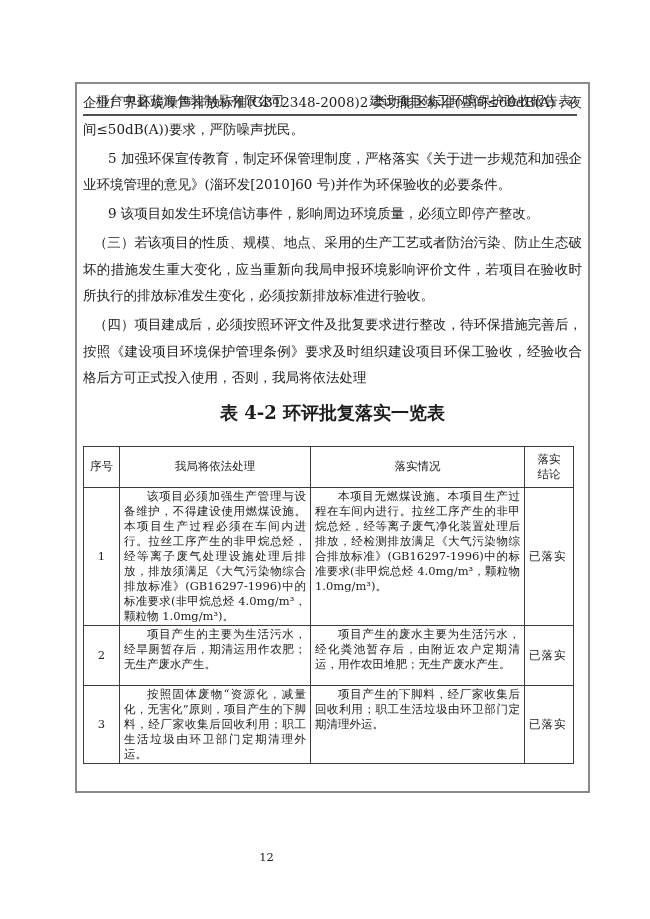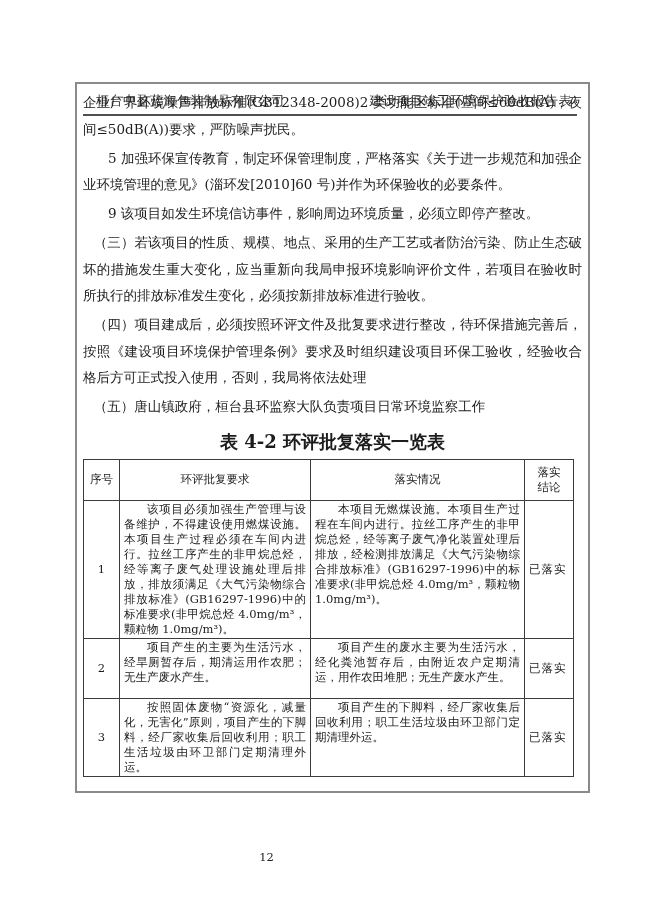--- a/index.html
+++ b/index.html
@@ -36,21 +36,21 @@
   .indent-num   { text-indent:1.85em; }
   .indent-paren { text-indent:0.8em; }
 
   .tbl-caption {
     margin-top:12px; text-align:center;
     font-size:18px; font-weight:bold; line-height:20px;
   }
 
   table.eia {
     border-collapse:collapse; table-layout:fixed;
-    width:490px; margin-top:7px;
+    width:490px; margin-top:23px;
   }
   table.eia th, table.eia td {
     border:1px solid #3c3c3c;
     font-size:11.5px; line-height:15px;
     padding:1px 4px; overflow:hidden;
   }
   table.eia th {
     font-weight:normal; text-align:center; vertical-align:middle;
     height:36px; padding:2px;
   }
@@ -77,35 +77,34 @@
     <span class="h-right">建设项目竣工环境保护验收报告表</span>
   </div>
 
   <div class="content-box">
 
     <p class="para first">企业厂界环境噪声排放标准(GB12348-2008)2 类功能区标准(昼间≤60dB(A)，夜间≤50dB(A))要求，严防噪声扰民。</p>
     <p class="para indent-num">5 加强环保宣传教育，制定环保管理制度，严格落实《关于进一步规范和加强企业环境管理的意见》(淄环发[2010]60 号)并作为环保验收的必要条件。</p>
     <p class="para indent-num">9 该项目如发生环境信访事件，影响周边环境质量，必须立即停产整改。</p>
     <p class="para indent-paren">（三）若该项目的性质、规模、地点、采用的生产工艺或者防治污染、防止生态破坏的措施发生重大变化，应当重新向我局申报环境影响评价文件，若项目在验收时所执行的排放标准发生变化，必须按新排放标准进行验收。</p>
     <p class="para indent-paren">（四）项目建成后，必须按照环评文件及批复要求进行整改，待环保措施完善后，按照《建设项目环境保护管理条例》要求及时组织建设项目环保工验收，经验收合格后方可正式投入使用，否则，我局将依法处理</p>
-    <p class="para indent-paren">（五）唐山镇政府，桓台县环监察大队负责项目日常环境监察工作</p>
 
     <div class="tbl-caption">表 4-2 环评批复落实一览表</div>
 
     <table class="eia">
       <colgroup>
         <col style="width:36px">
           <col style="width:191px">
           <col style="width:214px">
           <col style="width:49px">
       </colgroup>
       <tbody>
           <tr>
         <th>序号</th>
-        <th>环评批复要求</th>
+        <th>我局将依法处理</th>
         <th>落实情况</th>
         <th class="pre">落实
 结论</th>
       </tr>
       <tr class="r1">
         <td class="c-no">1</td>
         <td class="c-text">该项目必须加强生产管理与设备维护，不得建设使用燃煤设施。本项目生产过程必须在车间内进行。拉丝工序产生的非甲烷总烃，经等离子废气处理设施处理后排放，排放须满足《大气污染物综合排放标准》(GB16297-1996)中的标准要求(非甲烷总烃 4.0mg/m³，颗粒物 1.0mg/m³)。</td>
         <td class="c-text">本项目无燃煤设施。本项目生产过程在车间内进行。拉丝工序产生的非甲烷总烃，经等离子废气净化装置处理后排放，经检测排放满足《大气污染物综合排放标准》(GB16297-1996)中的标准要求(非甲烷总烃 4.0mg/m³，颗粒物 1.0mg/m³)。</td>
         <td class="c-concl">已落实</td>
       </tr>

